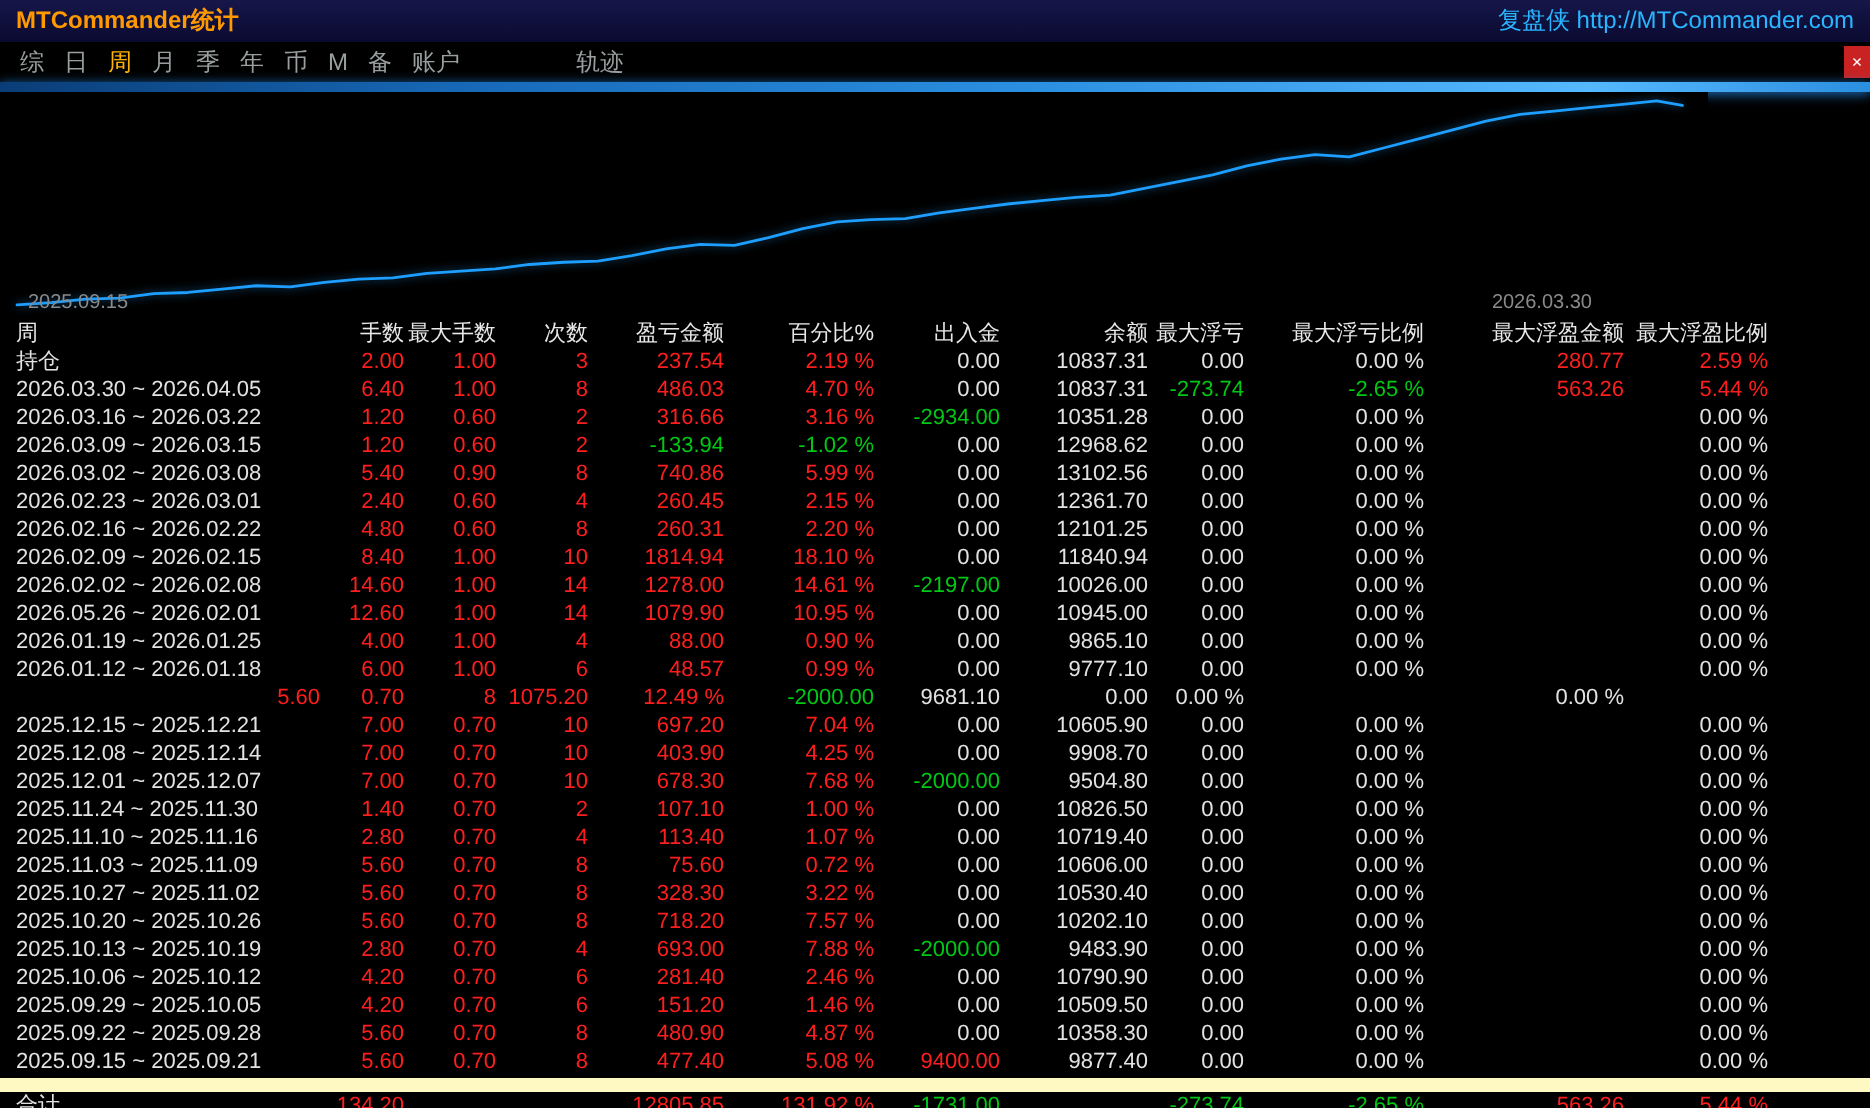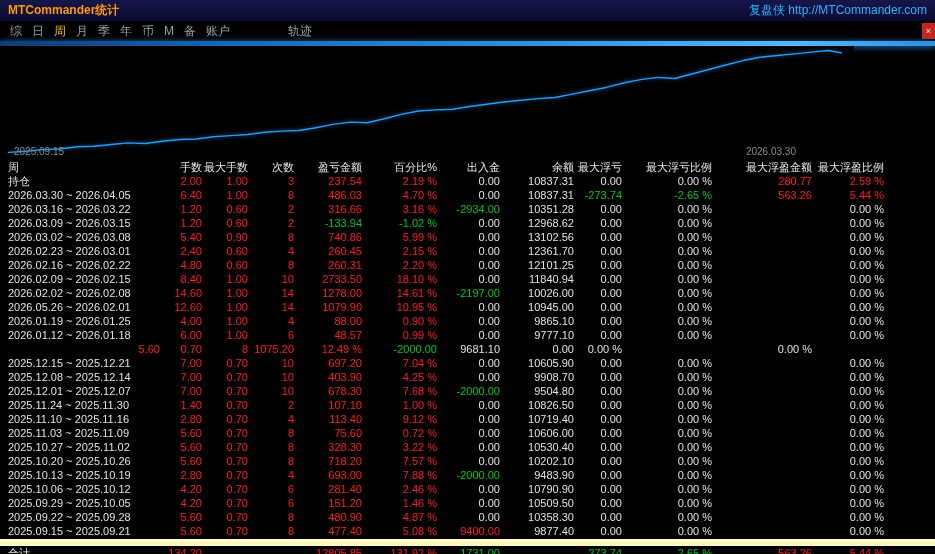--- a/index.html
+++ b/index.html
@@ -195,21 +195,21 @@
           <span class="td c-w">0.00</span>
           <span class="td c-w">0.00 %</span>
           <span class="td c-w"></span>
           <span class="td c-w">0.00 %</span>
         </div>
         <div class="trow">
           <span class="lbl c-w">2026.02.09 ~ 2026.02.15</span>
           <span class="td c-r">8.40</span>
           <span class="td c-r">1.00</span>
           <span class="td c-r">10</span>
-          <span class="td c-r">2733.50</span>
+          <span class="td c-r">1814.94</span>
           <span class="td c-r">18.10 %</span>
           <span class="td c-w">0.00</span>
           <span class="td c-w">11840.94</span>
           <span class="td c-w">0.00</span>
           <span class="td c-w">0.00 %</span>
           <span class="td c-w"></span>
           <span class="td c-w">0.00 %</span>
         </div>
         <div class="trow">
           <span class="lbl c-w">2026.02.02 ~ 2026.02.08</span>
@@ -335,21 +335,21 @@
           <span class="td c-w">0.00 %</span>
           <span class="td c-w"></span>
           <span class="td c-w">0.00 %</span>
         </div>
         <div class="trow">
           <span class="lbl c-w">2025.11.10 ~ 2025.11.16</span>
           <span class="td c-r">2.80</span>
           <span class="td c-r">0.70</span>
           <span class="td c-r">4</span>
           <span class="td c-r">113.40</span>
-          <span class="td c-r">9.12 %</span>
+          <span class="td c-r">1.07 %</span>
           <span class="td c-w">0.00</span>
           <span class="td c-w">10719.40</span>
           <span class="td c-w">0.00</span>
           <span class="td c-w">0.00 %</span>
           <span class="td c-w"></span>
           <span class="td c-w">0.00 %</span>
         </div>
         <div class="trow">
           <span class="lbl c-w">2025.11.03 ~ 2025.11.09</span>
           <span class="td c-r">5.60</span>

